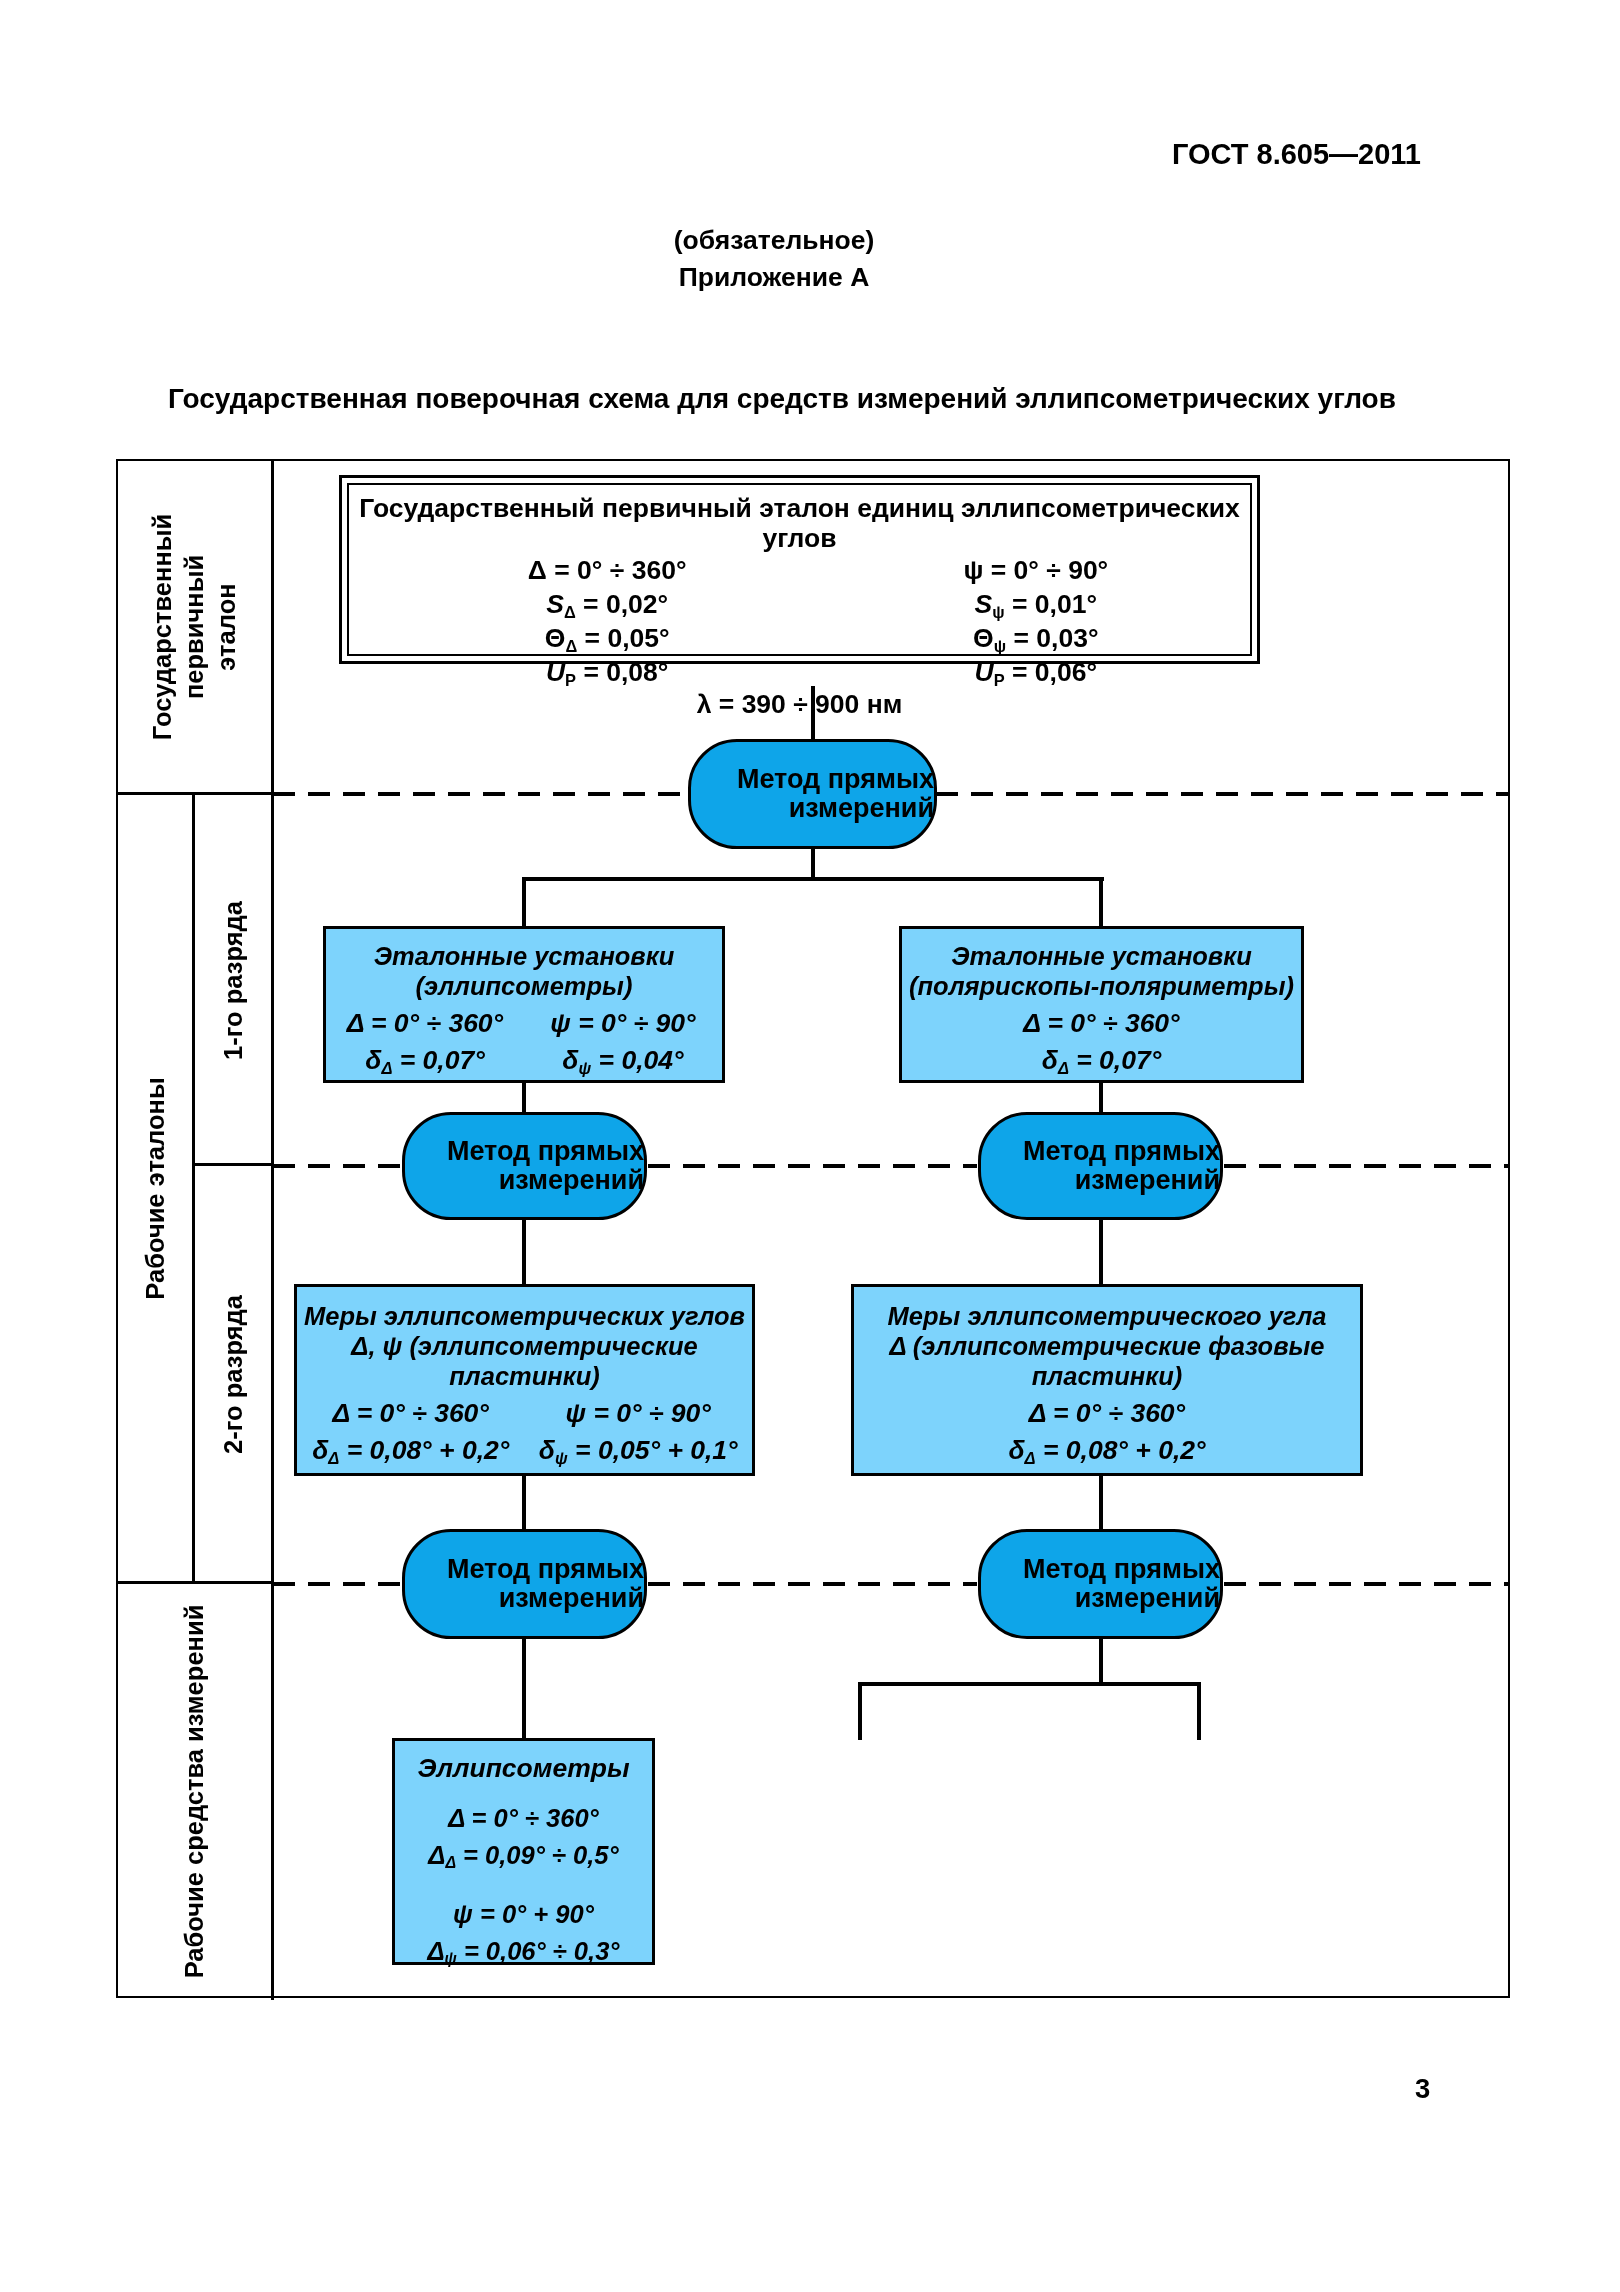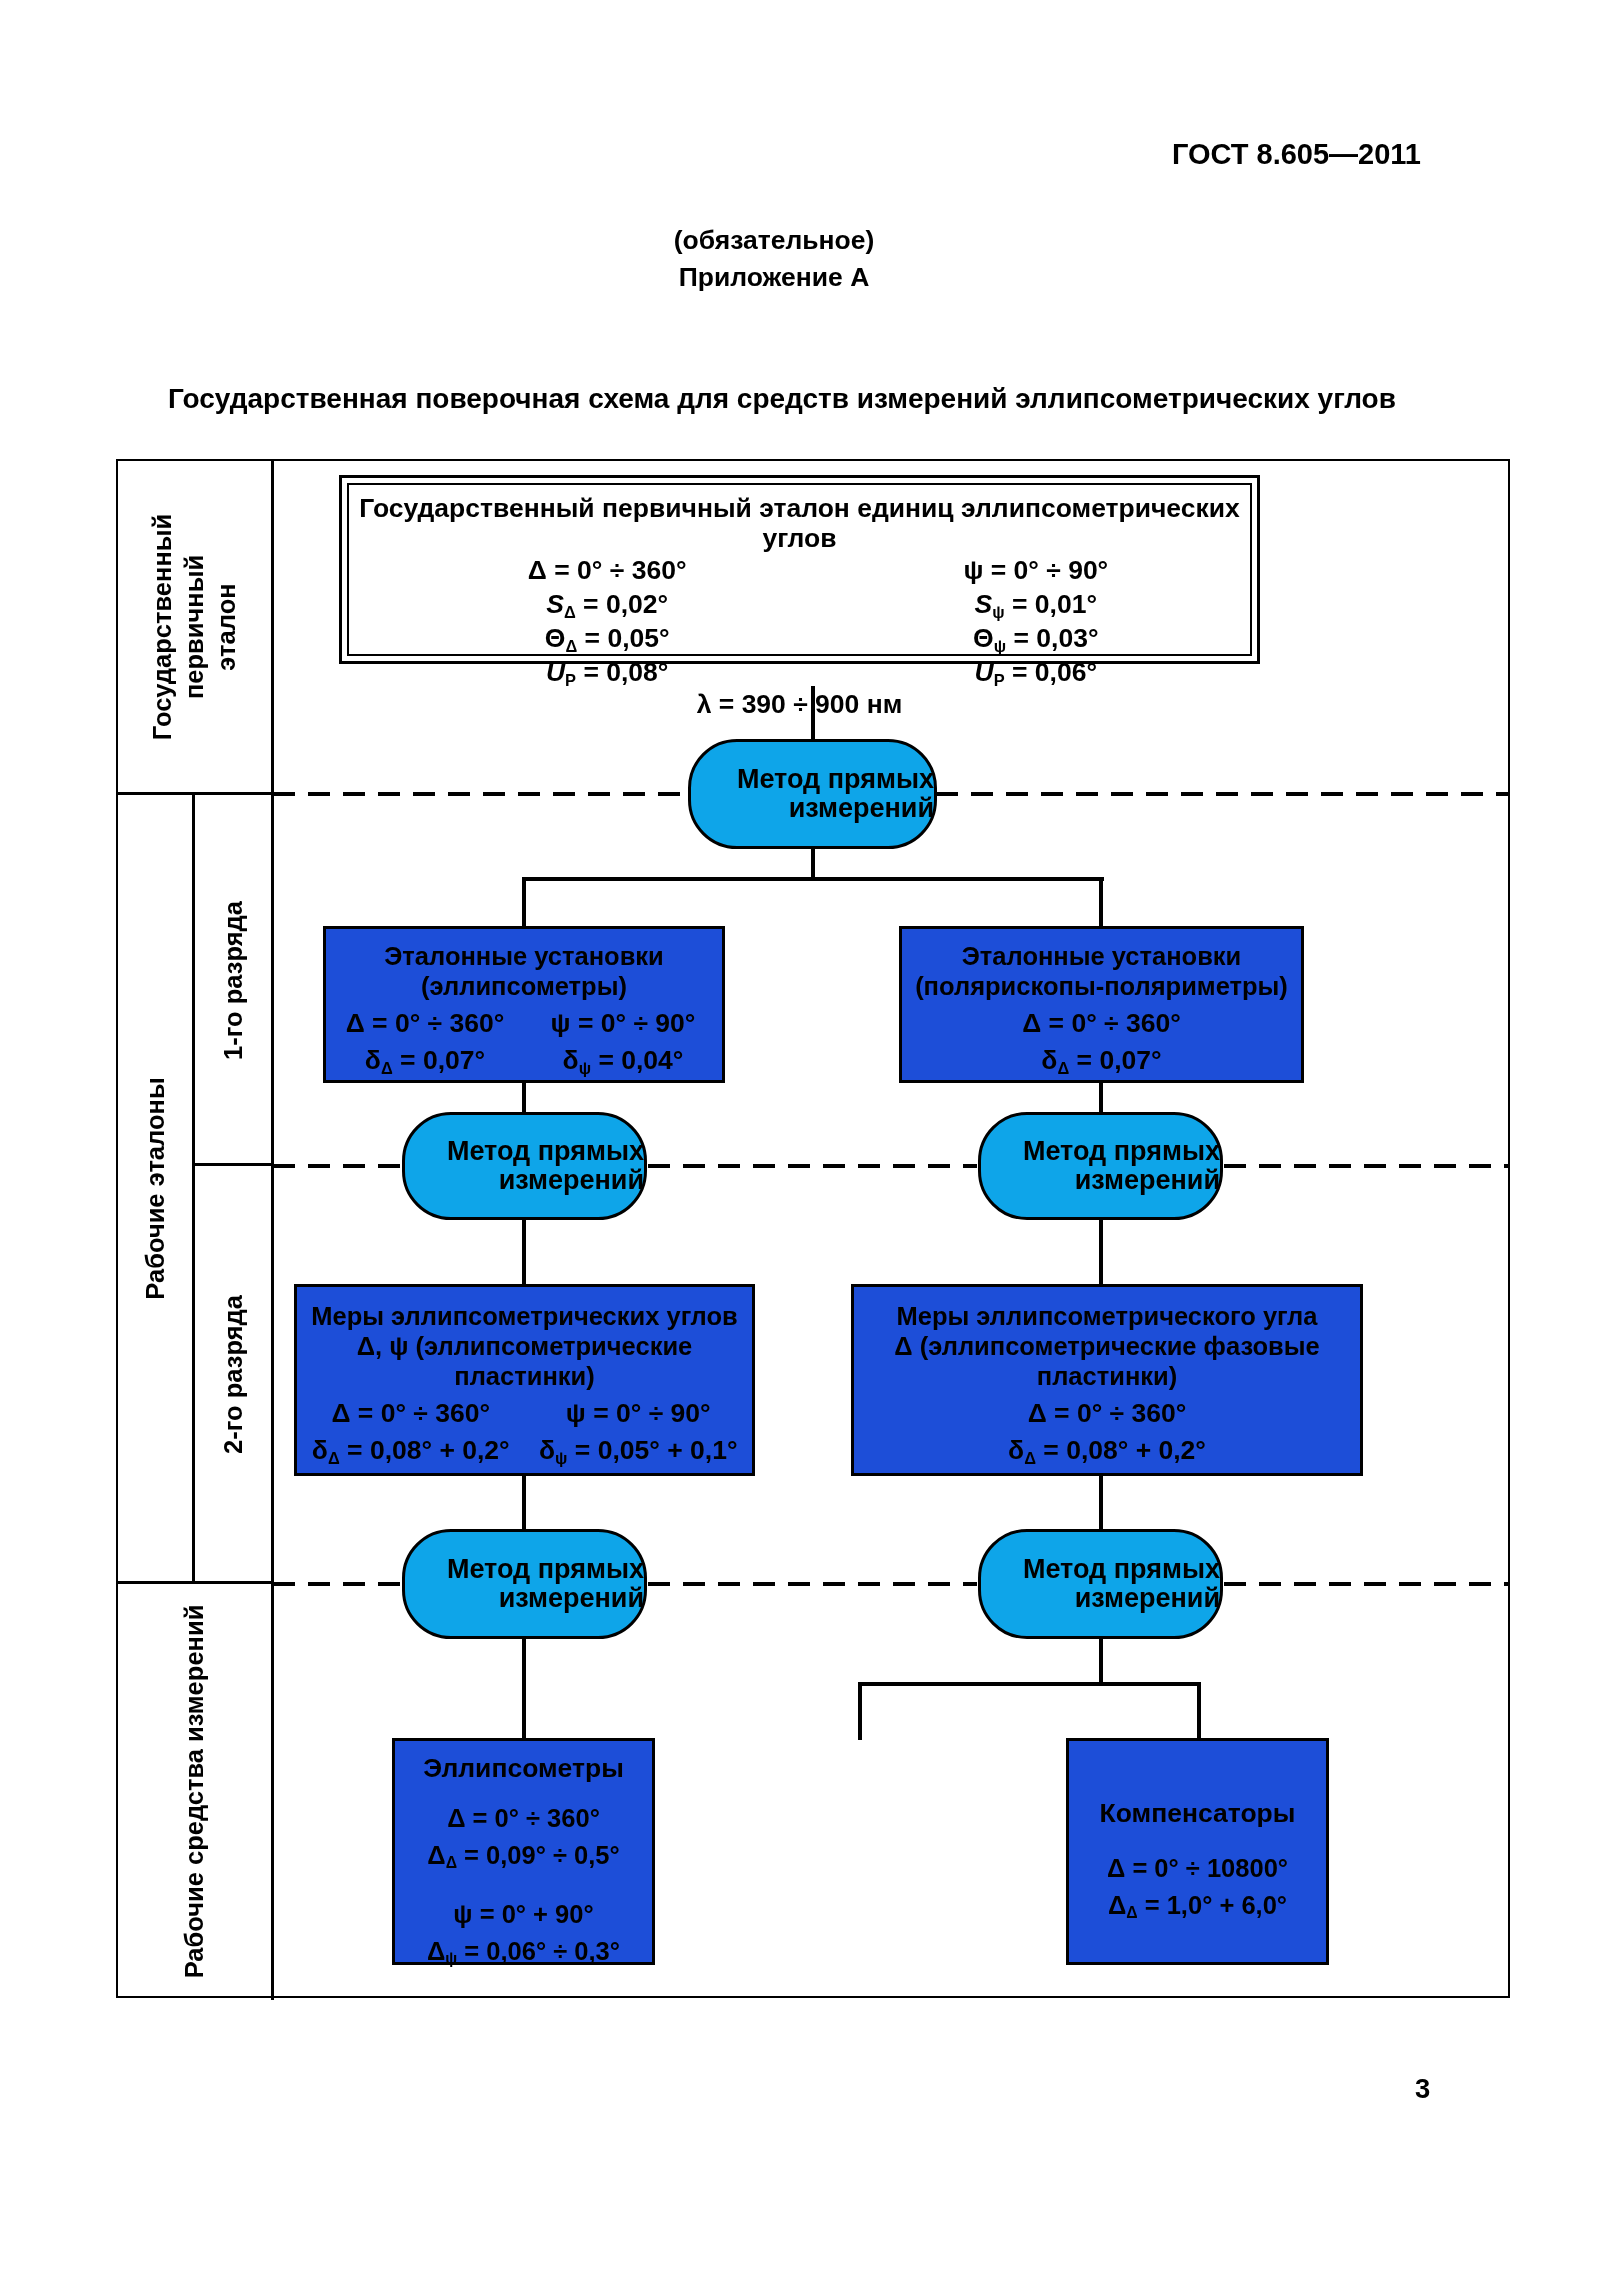--- a/index.html
+++ b/index.html
@@ -5,22 +5,22 @@
   html,body{margin:0;padding:0;background:#fff;}
   .page{position:relative;width:1620px;height:2293px;background:#fff;color:#000;
         font-family:"Liberation Sans",sans-serif;font-weight:bold;overflow:hidden;}
   .vline{position:absolute;width:3.9px;background:#000;}
   .hline{position:absolute;height:3.9px;background:#000;}
   .thin-v{position:absolute;width:2.9px;background:#000;}
   .thin-h{position:absolute;height:2.9px;background:#000;}
   .dash{position:absolute;height:3.9px;
         background:repeating-linear-gradient(90deg,#000 0 21.6px,transparent 21.6px 35px);}
   .frame{position:absolute;border:2.9px solid #000;}
-  .box{position:absolute;border:3.9px solid #000;background:#1d4ed8;box-sizing:border-box;
-       display:flex;flex-direction:column;align-items:center;text-align:center;z-index:3;}
+  .box{position:absolute;border:3.9px solid #000;background:#7dd3fc;box-sizing:border-box;
+       display:flex;flex-direction:column;align-items:center;text-align:center;z-index:3;font-style:italic;}
   .dblbox{position:absolute;border:3.9px solid #000;background:#fff;box-sizing:border-box;
        padding:4.9px;z-index:3;}
   .dblinner{border:2.9px solid #000;width:100%;height:100%;box-sizing:border-box;
        display:flex;flex-direction:column;align-items:center;text-align:center;}
   .oval{position:absolute;border:3.9px solid #000;border-radius:49px;background:#0ea5e9;
         box-sizing:border-box;display:flex;flex-direction:column;align-items:flex-end;
         justify-content:center;text-align:center;font-size:27px;line-height:29px;z-index:4;}
   .cell{position:absolute;display:flex;align-items:center;justify-content:center;z-index:2;}
   .vtext{transform:rotate(-90deg);white-space:nowrap;font-size:25.5px;}
   .vtext2{transform:rotate(-90deg);width:323px;text-align:center;font-size:25.5px;line-height:32px;}
@@ -179,22 +179,17 @@
     <div class="formula">δ<sub>Δ</sub> = 0,08° + 0,2°</div>
   </div>
 
   <div class="box" style="left:392px;top:1738px;width:263px;height:227px;padding-top:11.8px;">
     <div class="btitle" style="font-size:26.5px;">Эллипсометры</div>
     <div class="formula" style="font-size:25.5px;margin-top:17.6px;">Δ = 0° ÷ 360°</div>
     <div class="formula" style="font-size:25.5px;">Δ<sub>Δ</sub> = 0,09° ÷ 0,5°</div>
     <div class="formula" style="font-size:25.5px;margin-top:21.6px;">ψ = 0° + 90°</div>
     <div class="formula" style="font-size:25.5px;">Δ<sub>ψ</sub> = 0,06° ÷ 0,3°</div>
   </div>
-  <div class="box" style="left:1066px;top:1738px;width:263px;height:227px;padding-top:57px;">
-    <div class="btitle" style="font-size:26.5px;">Компенсаторы</div>
-    <div class="formula" style="font-size:25.5px;margin-top:21.6px;">Δ = 0° ÷ 10800°</div>
-    <div class="formula" style="font-size:25.5px;">Δ<sub>Δ</sub> = 1,0° + 6,0°</div>
-  </div>
 
   <div class="pagenum" style="left:1415px;top:2073px;">3</div>
 
 </div>
 
 
 </body></html>

